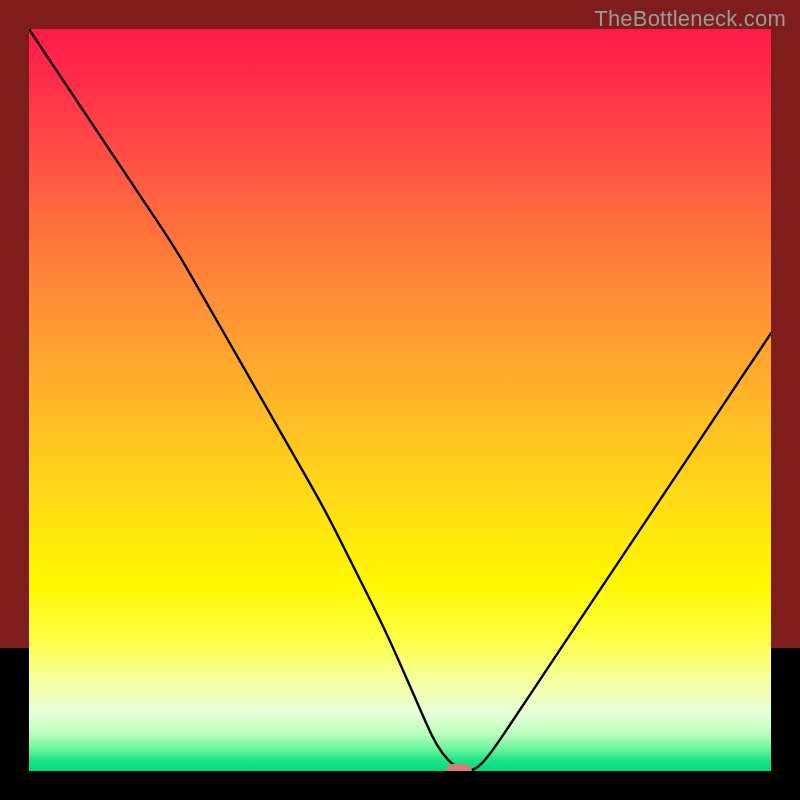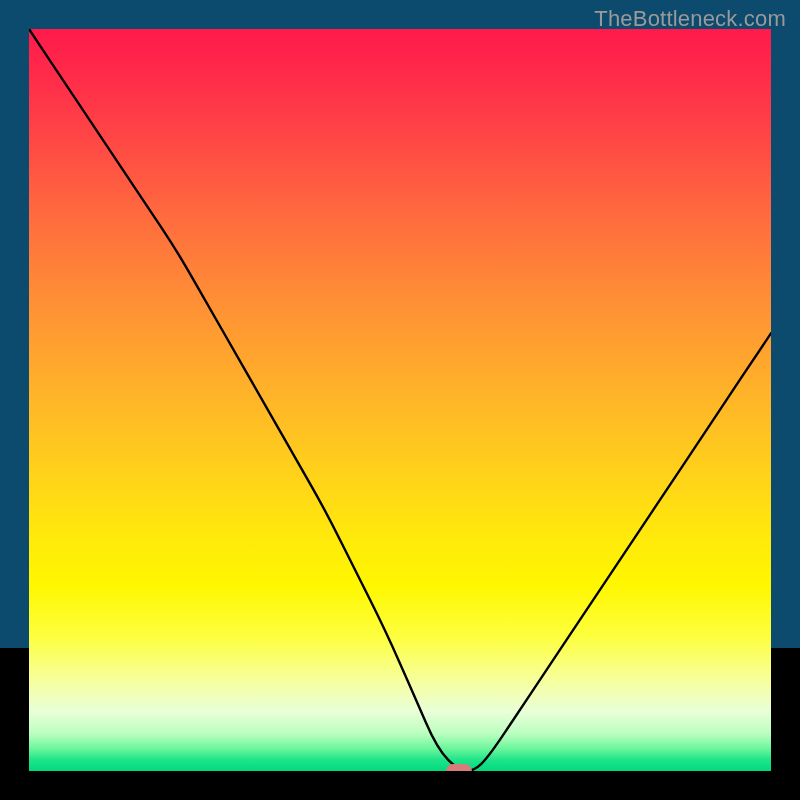--- a/index.html
+++ b/index.html
@@ -8,21 +8,21 @@
     width: 800px;
     height: 800px;
     overflow: hidden;
     background: #000;
     font-family: Arial, Helvetica, sans-serif;
   }
   .chart-wrap {
     position: relative;
     width: 800px;
     height: 648px;
-    background: #0c4a6e;
+    background: #7f1d1d;
   }
   .plot-area {
     position: absolute;
     left: 29px;
     top: 29px;
     width: 742px;
     height: 742px;
     overflow: hidden;
   }
   .gradient-bg {

